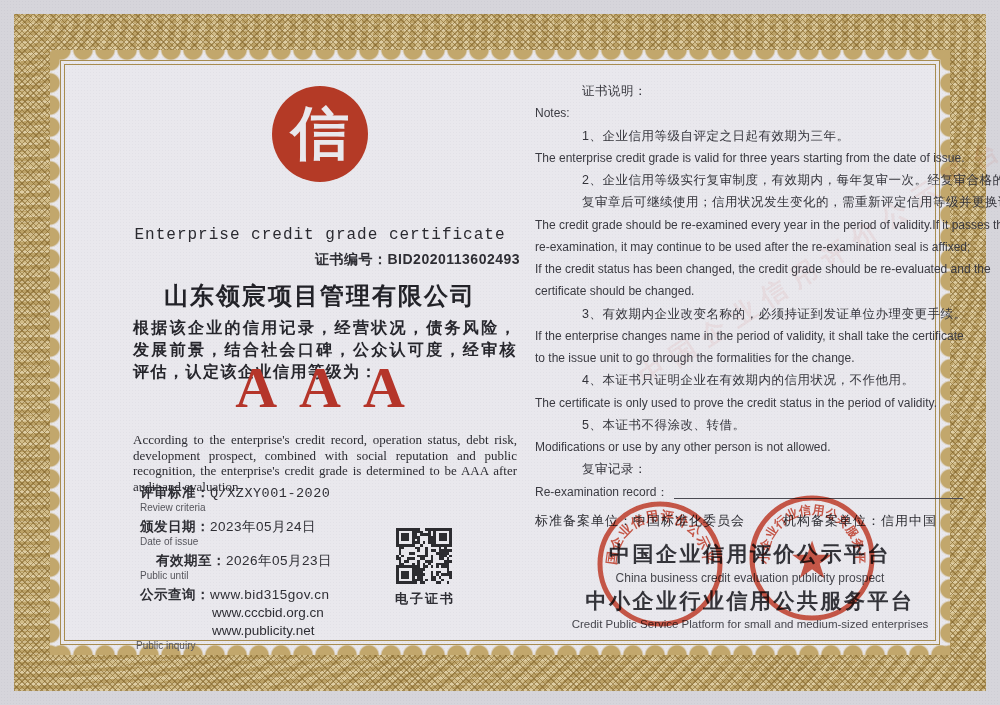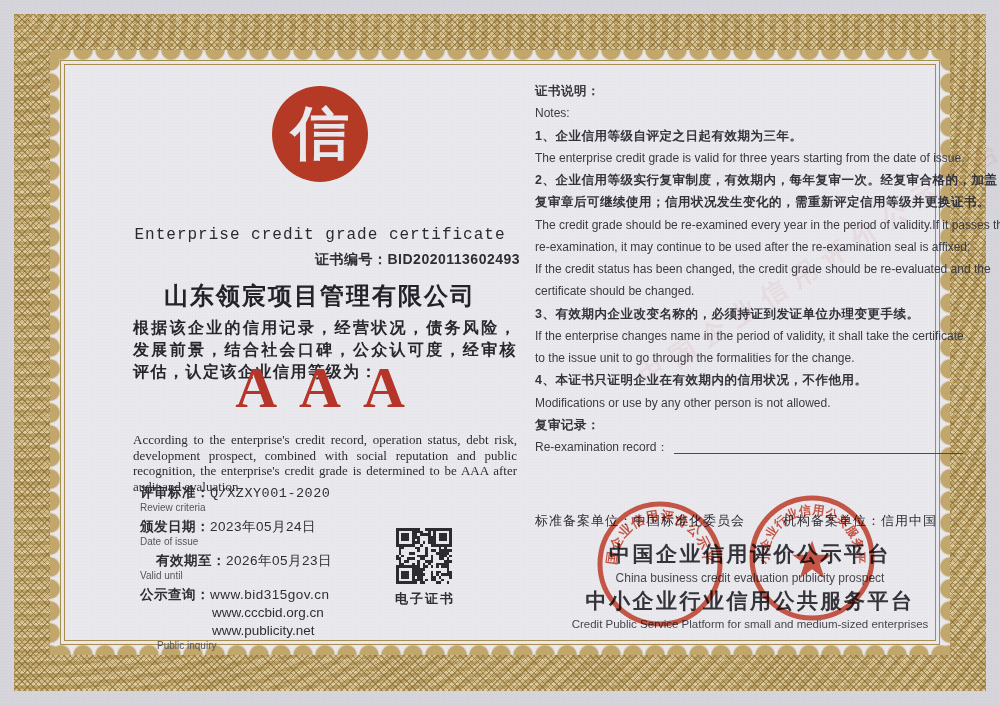--- a/index.html
+++ b/index.html
@@ -45,21 +45,21 @@
   .frow .lab{font-weight:600;}
   .fsub{font-size:10px;color:#55555c;}
   .urls{line-height:18px;font-size:13.5px;}
   
   .qr{left:396px;top:528px;width:56px;height:56px;}
   .qr svg{width:56px;height:56px;display:block;}
   .qrlabel{left:390px;top:590px;width:70px;text-align:center;font-size:13px;font-weight:600;letter-spacing:2px;}
   
   .notes{left:535px;top:80px;width:430px;}
   .notes div{line-height:22.25px;white-space:nowrap;}
-  .notes .zh{font-size:12.5px;font-weight:700;letter-spacing:.5px;color:#33333a;}
+  .notes .zh{font-size:12.5px;font-weight:400;letter-spacing:.5px;color:#33333a;margin-left:47px;}
   .notes .en{font-size:12px;color:#3a3a41;}
   .rexline{display:flex;align-items:flex-end;}
   .rexline .fill{flex:1;border-bottom:1px solid #4a4a52;margin:0 2px 4px 6px;}
   .filing{left:535px;top:512px;width:432px;display:flex;gap:38px;font-size:13px;font-weight:400;letter-spacing:1px;color:#2c2c32;}
   
   .platforms{left:527px;top:540px;width:446px;text-align:center;color:#3a3a40;}
   .platforms .pzh{font-size:21px;font-weight:700;letter-spacing:2.5px;color:#333339;}
   .platforms .pen{font-size:12px;margin-top:3px;color:#46464d;}
   .platforms .pen2{font-size:11.5px;margin-top:3px;color:#46464d;}
   
@@ -101,28 +101,28 @@
   <div class="abs fsub" style="left:140px;top:502px;">Review criteria</div>
 
   <div class="abs frow" style="left:140px;top:518px;">
     <span class="lab">颁发日期：</span><span>2023年05月24日</span>
   </div>
   <div class="abs fsub" style="left:140px;top:536px;">Date of issue</div>
 
   <div class="abs frow" style="left:156px;top:552px;">
     <span class="lab">有效期至：</span><span>2026年05月23日</span>
   </div>
-  <div class="abs fsub" style="left:140px;top:570px;">Valid until</div>
+  <div class="abs fsub" style="left:140px;top:570px;">Public until</div>
 
   <div class="abs frow" style="left:140px;top:586px;">
     <span class="lab">公示查询：</span><span>www.bid315gov.cn</span>
   </div>
   <div class="abs urls" style="left:212px;top:604px;">www.cccbid.org.cn</div>
   <div class="abs urls" style="left:212px;top:622px;">www.publicity.net</div>
-  <div class="abs fsub" style="left:157px;top:640px;">Public inquiry</div>
+  <div class="abs fsub" style="left:136px;top:640px;">Public inquiry</div>
 
   <div class="abs qr">
       <svg viewBox="0 0 21 21" shape-rendering="crispEdges" fill="#2c2c30">
         <rect x="0" y="0" width="7" height="7"></rect>
         <rect x="1" y="1" width="5" height="5" fill="#e9e8ed"></rect>
         <rect x="2" y="2" width="3" height="3"></rect>
         <rect x="14" y="0" width="7" height="7"></rect>
         <rect x="15" y="1" width="5" height="5" fill="#e9e8ed"></rect>
         <rect x="16" y="2" width="3" height="3"></rect>
         <rect x="0" y="14" width="7" height="7"></rect>
@@ -288,20 +288,22 @@
     <div class="zh">2、企业信用等级实行复审制度，有效期内，每年复审一次。经复审合格的，加盖</div>
     <div class="zh">复审章后可继续使用；信用状况发生变化的，需重新评定信用等级并更换证书。</div>
     <div class="en">The credit grade should be re-examined every year in the period of validity.If it passes the</div>
     <div class="en">re-examination, it may continue to be used after the re-examination seal is affixed;</div>
     <div class="en">If the credit status has been changed, the credit grade should be re-evaluated and the</div>
     <div class="en">certificate should be changed.</div>
     <div class="zh">3、有效期内企业改变名称的，必须持证到发证单位办理变更手续。</div>
     <div class="en">If the enterprise changes name in the period of validity, it shall take the certificate</div>
     <div class="en">to the issue unit to go through the formalities for the change.</div>
     <div class="zh">4、本证书只证明企业在有效期内的信用状况，不作他用。</div>
+    <div class="en">The certificate is only used to prove the credit status in the period of validity.</div>
+    <div class="zh">5、本证书不得涂改、转借。</div>
     <div class="en">Modifications or use by any other person is not allowed.</div>
     <div class="zh">复审记录：</div>
     <div class="en rexline">
       <span>Re-examination record：</span>
       <span class="fill"></span>
     </div>
   </div>
 
   <div class="abs filing">
     <span>标准备案单位：中国标准化委员会</span>

